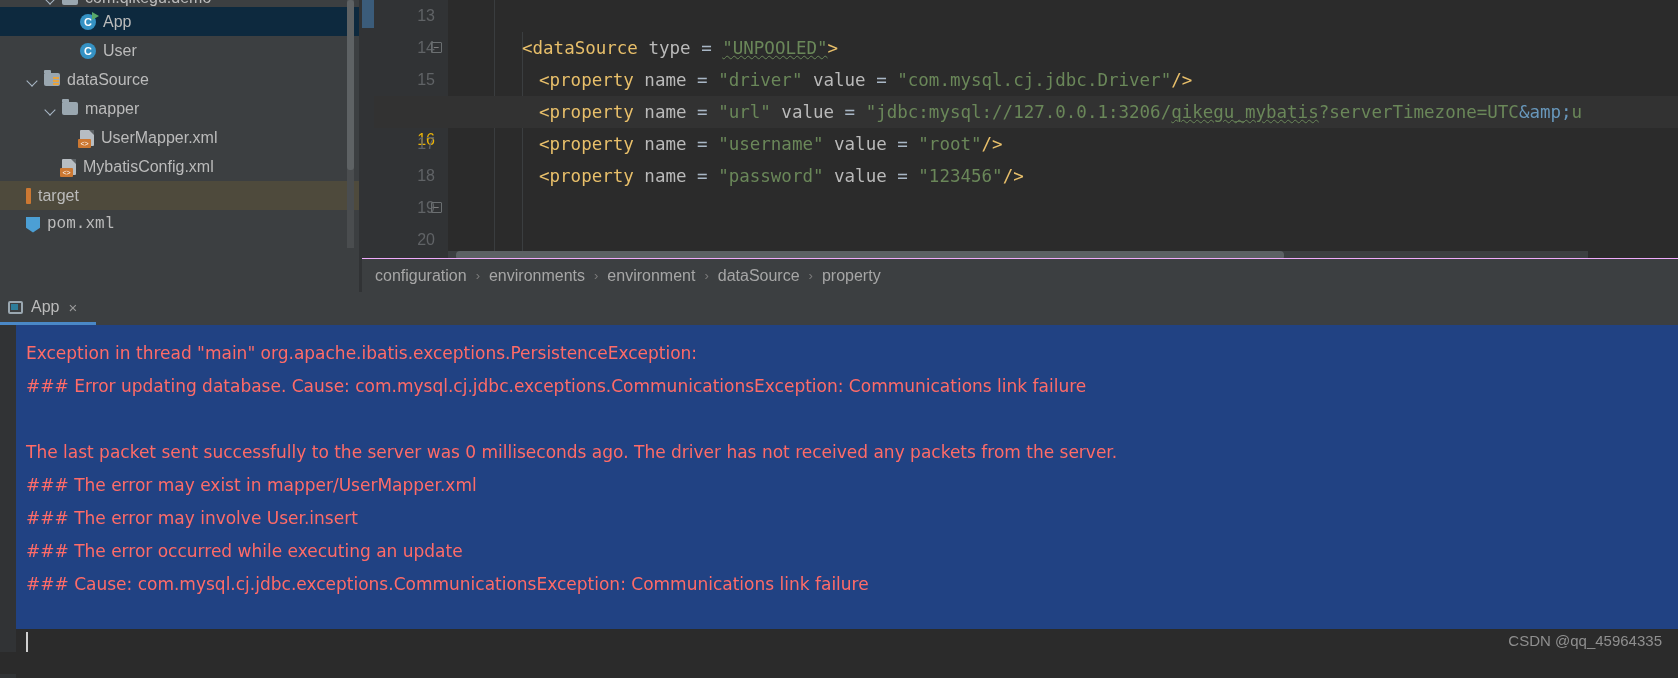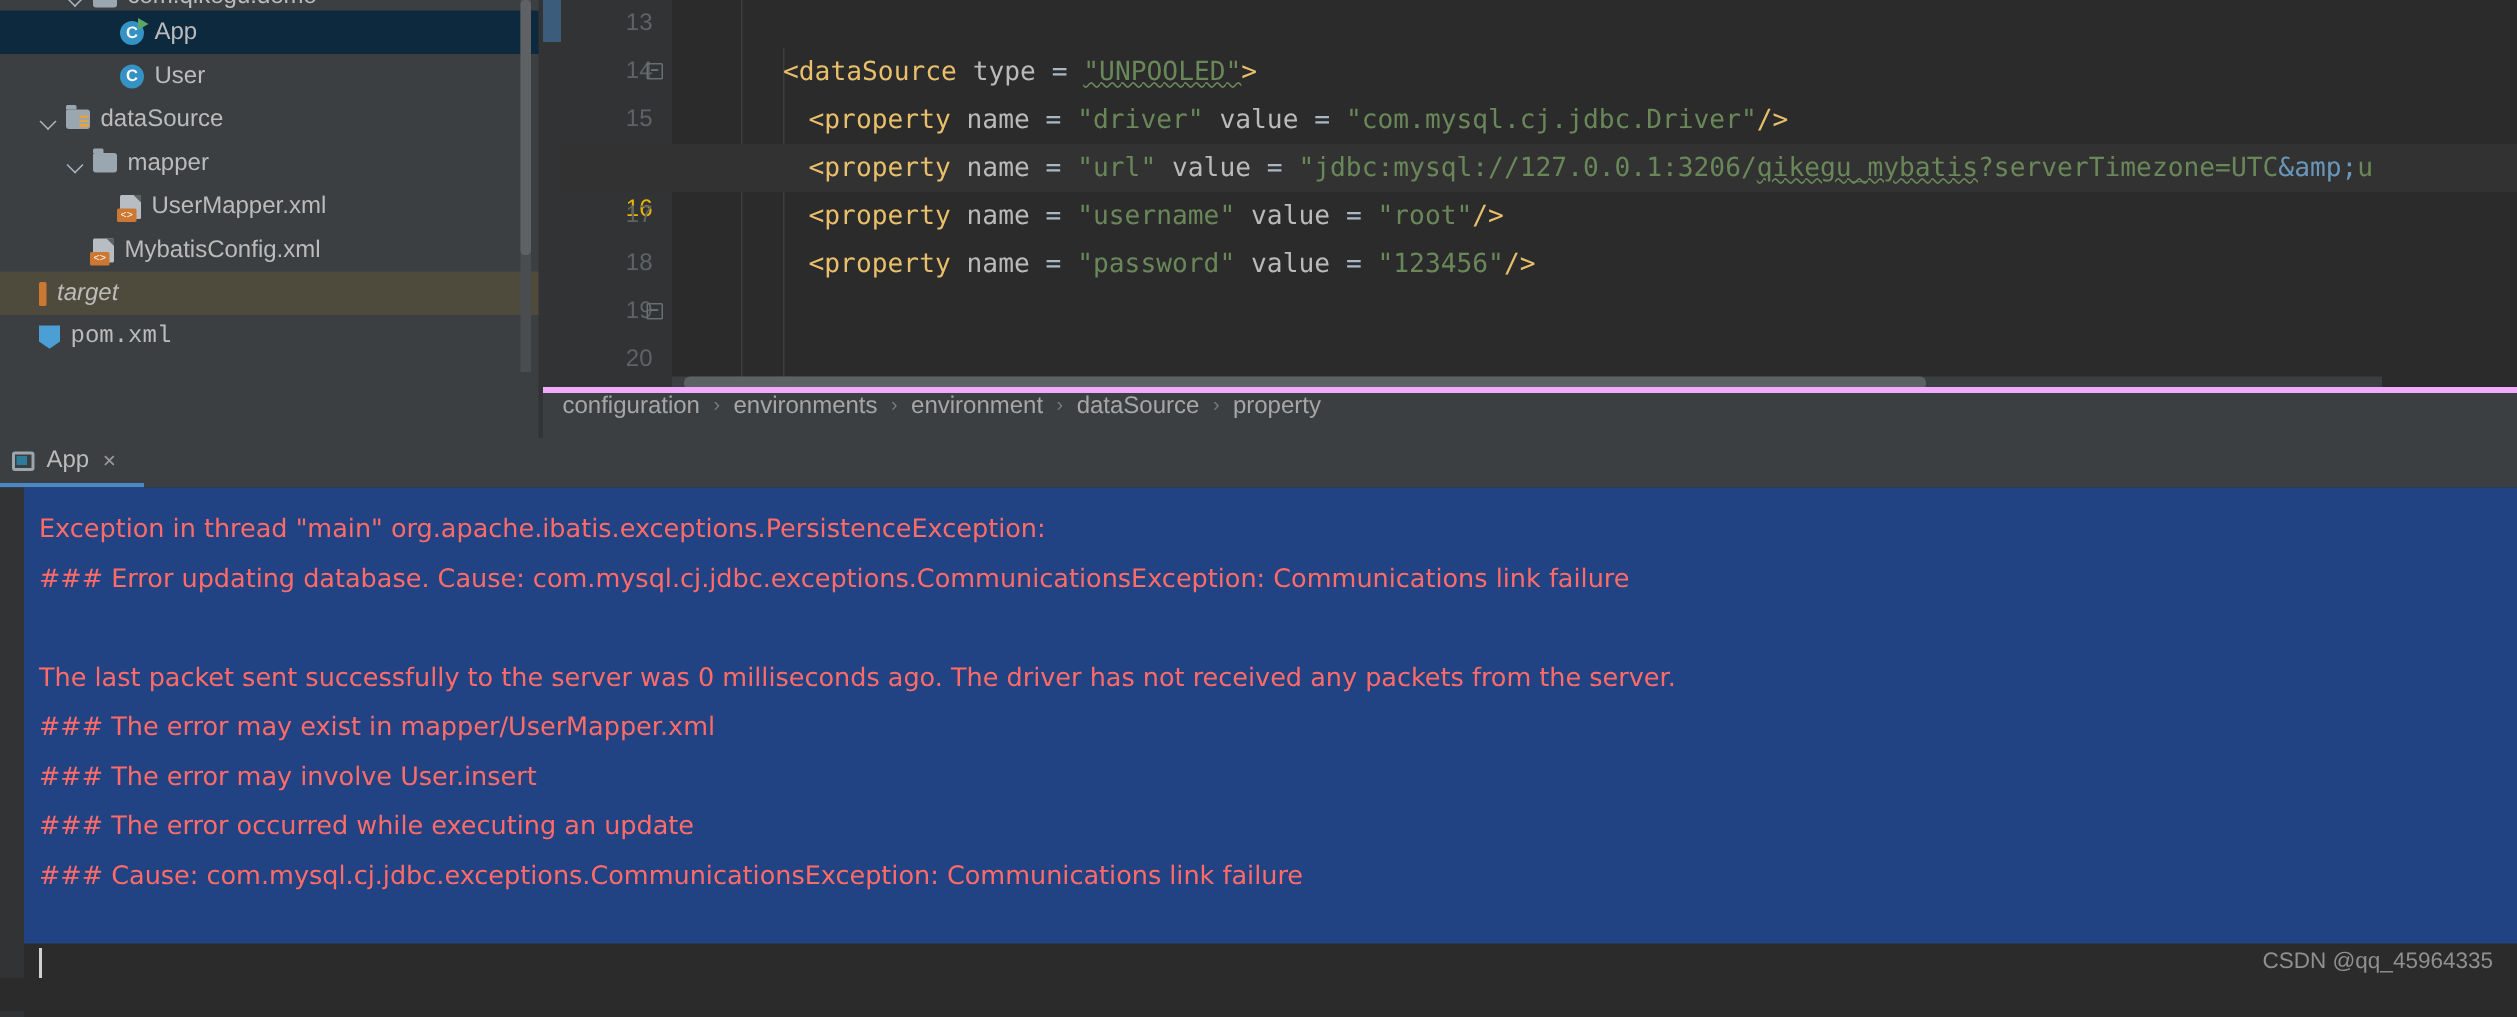--- a/index.html
+++ b/index.html
@@ -165,22 +165,22 @@
     background: #3c3f41;
   }
   .h-scroll i {
     position:absolute; left: 8px; top: 0; width: 828px; height: 9px;
     background: #5c6164; border-radius: 4px; display:block;
   }
 
   
   .breadcrumbs {
     position: absolute; left: 362px; top: 258px; width: 1316px; height: 34px;
-    background: #3c3f41; display: flex; 
-    padding-left: 13px; border-top: 4px solid #f0abfc;
+    background: #3c3f41; display: flex; align-items: center;
+    padding-left: 13px; border-top: 1px solid #f0abfc;
   }
   .crumb { color: #a6a6a6; font-size: 16px; }
   .crumb-sep {
     color: #7a7a7a; font-size: 13px; margin: 0 9px;
   }
 
   
   .console-wrap {
     position: absolute; left: 0; top: 292px; width: 1678px; height: 386px;
     background: #3c3f41;
@@ -275,21 +275,21 @@
           <div class="tree-row" style="padding-left: 62px;">
             <span style="width: 14px; flex: 0 0 14px;"></span>
             <span class="ico ico-xml" style="margin-left: 4px;"></span>
             <span class="lbl">UserMapper.xml</span>
           </div>
           <div class="tree-row" style="padding-left: 44px;">
             <span style="width: 14px; flex: 0 0 14px;"></span>
             <span class="ico ico-xml" style="margin-left: 4px;"></span>
             <span class="lbl">MybatisConfig.xml</span>
           </div>
-          <div class="tree-row target-row" style="padding-left: 8px; font-style: italic;">
+          <div class="tree-row target-row" style="padding-left: 8px;">
             <span style="width: 14px; flex: 0 0 14px;"></span>
             <span class="ico orange-bar" style="margin-left: 4px;"></span>
             <span class="lbl">target</span>
           </div>
           <div class="tree-row" style="padding-left: 8px; font-family: Liberation Mono, monospace;">
             <span style="width: 14px; flex: 0 0 14px;"></span>
             <span class="ico ico-maven" style="margin-left: 4px;"></span>
             <span class="lbl">pom.xml</span>
           </div>
           <div class="tree-row" style="height: 10px; overflow: hidden; padding-left: 8px; color: rgb(187, 187, 187);"></div>

